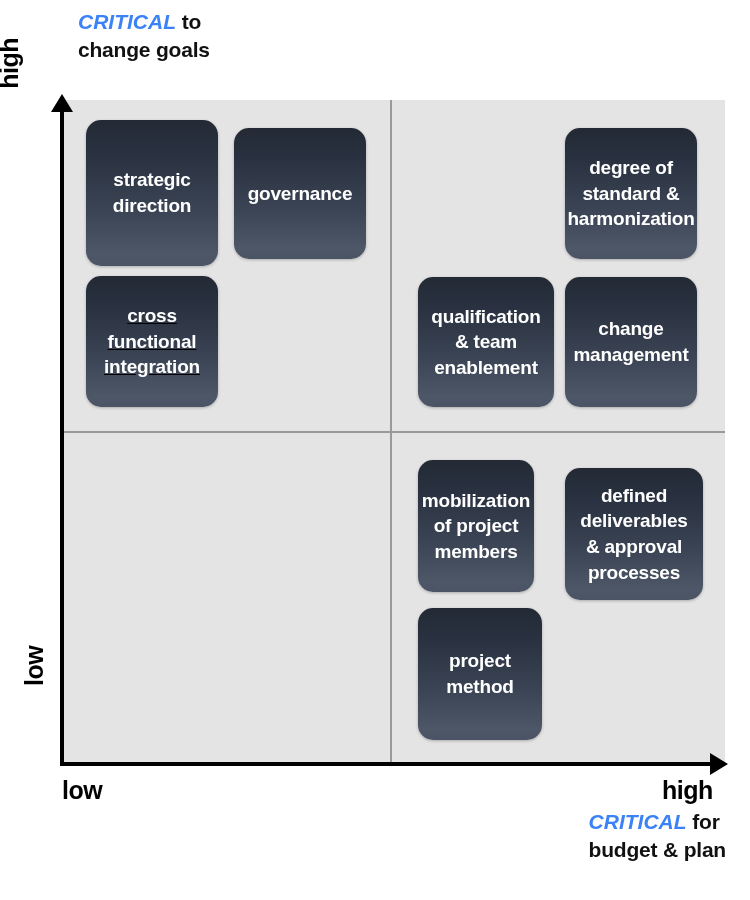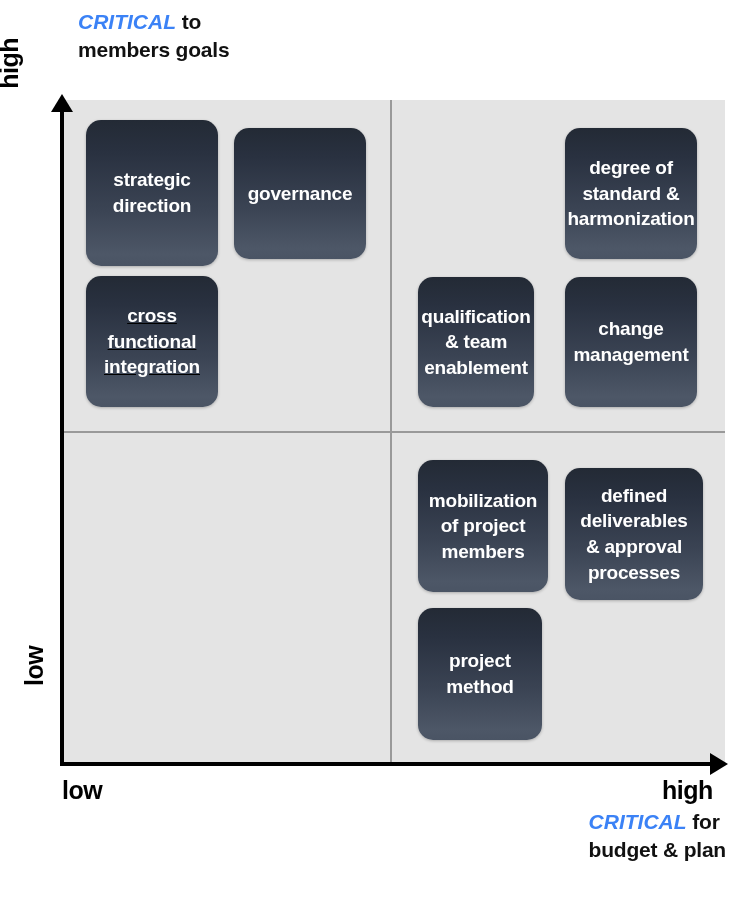--- a/index.html
+++ b/index.html
@@ -155,21 +155,21 @@
     text-align: center;
     letter-spacing: -0.2px;
     white-space: pre-line;
   }
 </style>
 </head>
 <body>
 
 <div class="caption" id="caption-top">
   <span class="line"><span class="accent">CRITICAL</span><span> to</span></span>
-  <span class="line">members goals</span>
+  <span class="line">change goals</span>
 </div>
 
 <div class="caption" id="caption-bottom">
   <span class="line"><span class="accent">CRITICAL</span><span> for</span></span>
   <span class="line">budget &amp; plan</span>
 </div>
 
 <div id="plot">
   <div class="divider" id="divider-v"></div>
   <div class="divider" id="divider-h"></div>
@@ -196,30 +196,30 @@
     <div class="box" style="left: 86px; top: 276px; width: 132px; height: 131px; text-decoration: underline;">
       <div class="box-label">cross
 functional
 integration</div>
     </div>
     <div class="box" style="left: 565px; top: 128px; width: 132px; height: 131px;">
       <div class="box-label">degree of
 standard &amp;
 harmonization</div>
     </div>
-    <div class="box" style="left: 418px; top: 277px; width: 116px; height: 130px;">
+    <div class="box" style="left: 418px; top: 277px; width: 136px; height: 130px;">
       <div class="box-label">qualification
 &amp; team
 enablement</div>
     </div>
     <div class="box" style="left: 565px; top: 277px; width: 132px; height: 130px;">
       <div class="box-label">change
 management</div>
     </div>
-    <div class="box" style="left: 418px; top: 460px; width: 130px; height: 132px;">
+    <div class="box" style="left: 418px; top: 460px; width: 116px; height: 132px;">
       <div class="box-label">mobilization
 of project
 members</div>
     </div>
     <div class="box" style="left: 565px; top: 460px; width: 138px; height: 132px; margin-top: 8px;">
       <div class="box-label">defined
 deliverables
 &amp; approval
 processes</div>
     </div>

